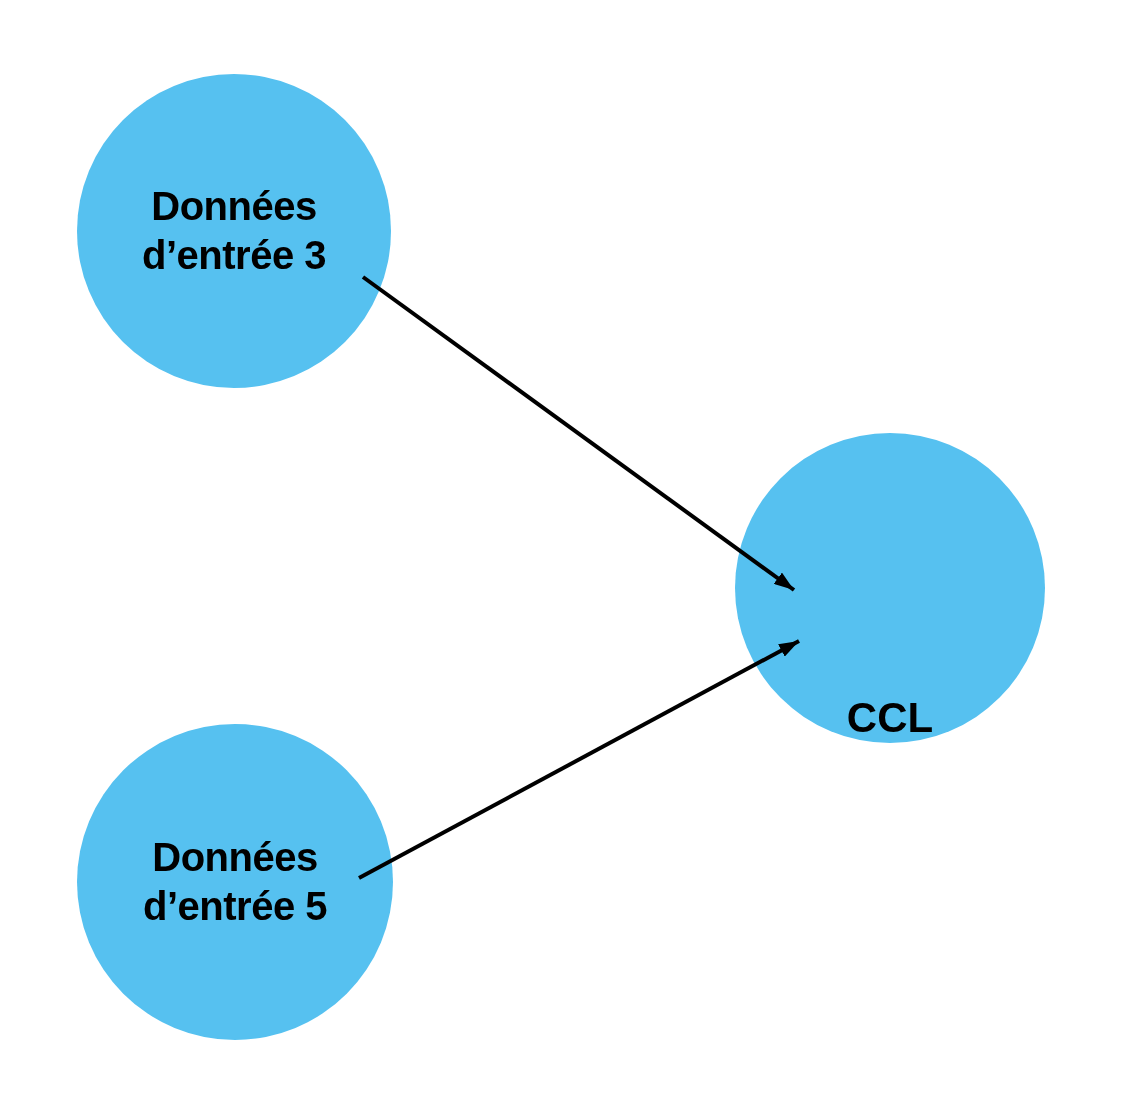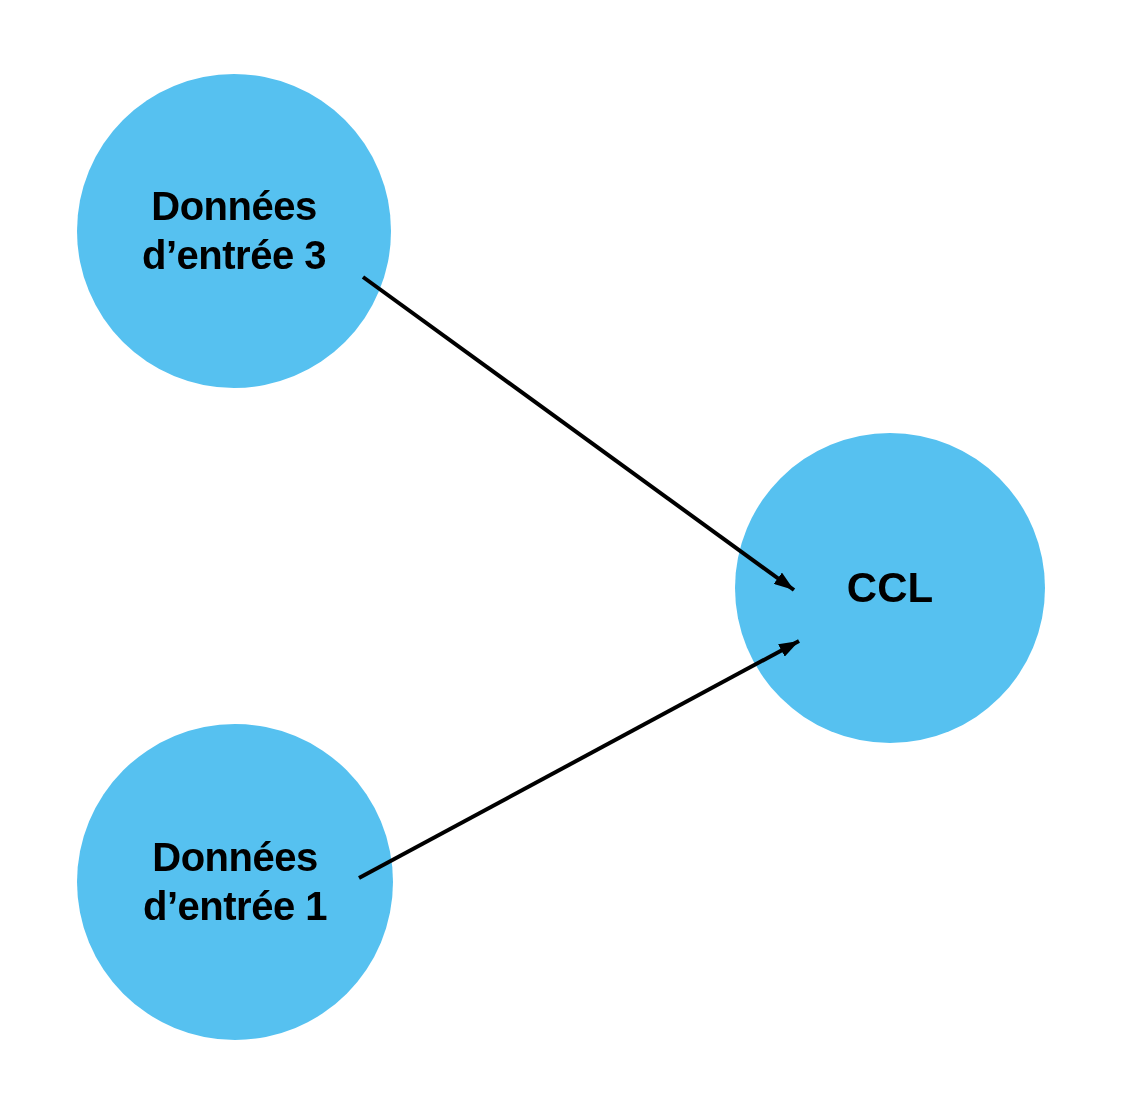--- a/index.html
+++ b/index.html
@@ -21,21 +21,21 @@
     background: var(--node-fill, #56C1F0);
     display: flex;
     align-items: center;
     justify-content: center;
     text-align: center;
     color: var(--text-color, #000000);
     font-weight: 700;
   }
   #node-input1 { left: 77px;  top: 74px;  width: 314px; height: 314px; }
   #node-input2 { left: 77px;  top: 724px; width: 316px; height: 316px; }
-  #node-ccl    { left: 735px; top: 433px; width: 310px; height: 310px; }
+  #node-ccl    { left: 735px; top: 433px; width: 310px; height: 310px; align-items: flex-end; }
   .node-label {
     font-size: 40px;
     line-height: 1.22;
     letter-spacing: -0.5px;
   }
   .node-label .line { display: block; }
   #node-ccl .node-label { font-size: 42px; letter-spacing: 0; }
   .arrows-layer {
     position: absolute;
     left: 0;
@@ -62,21 +62,21 @@
   <div class="node" id="node-input1">
     <div class="node-label">
       <span class="line">Données</span>
       <span class="line">d’entrée 3</span>
     </div>
   </div>
 
   <div class="node" id="node-input2">
     <div class="node-label">
       <span class="line">Données</span>
-      <span class="line">d’entrée 1</span>
+      <span class="line">d’entrée 5</span>
     </div>
   </div>
 
   <div class="node" id="node-ccl">
     <div class="node-label">
       <span class="line">CCL</span>
     </div>
   </div>
 
   <svg class="arrows-layer" width="1121" height="1118" viewBox="0 0 1121 1118" xmlns="http://www.w3.org/2000/svg">

